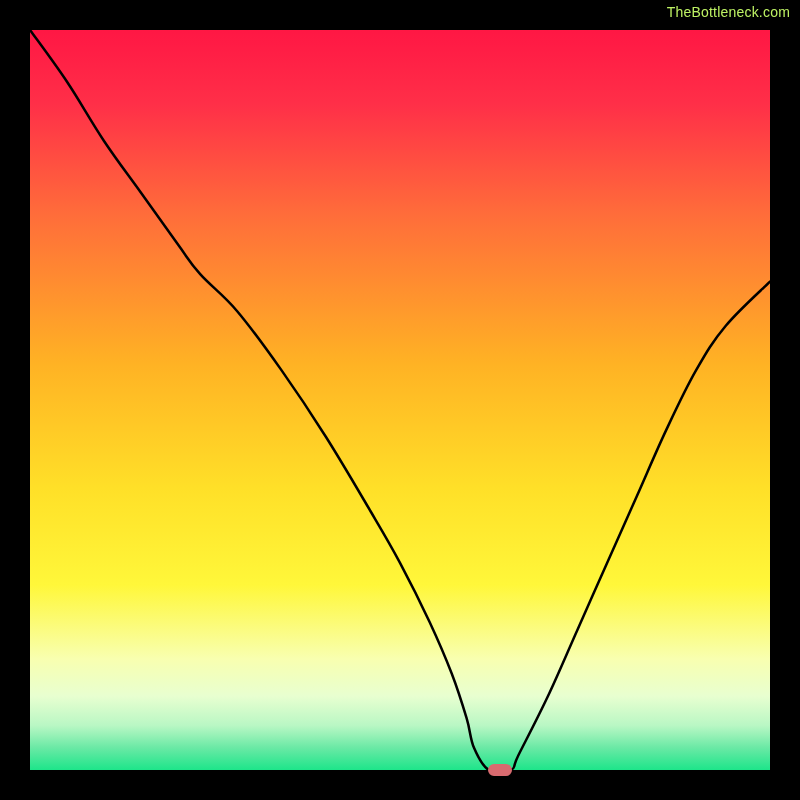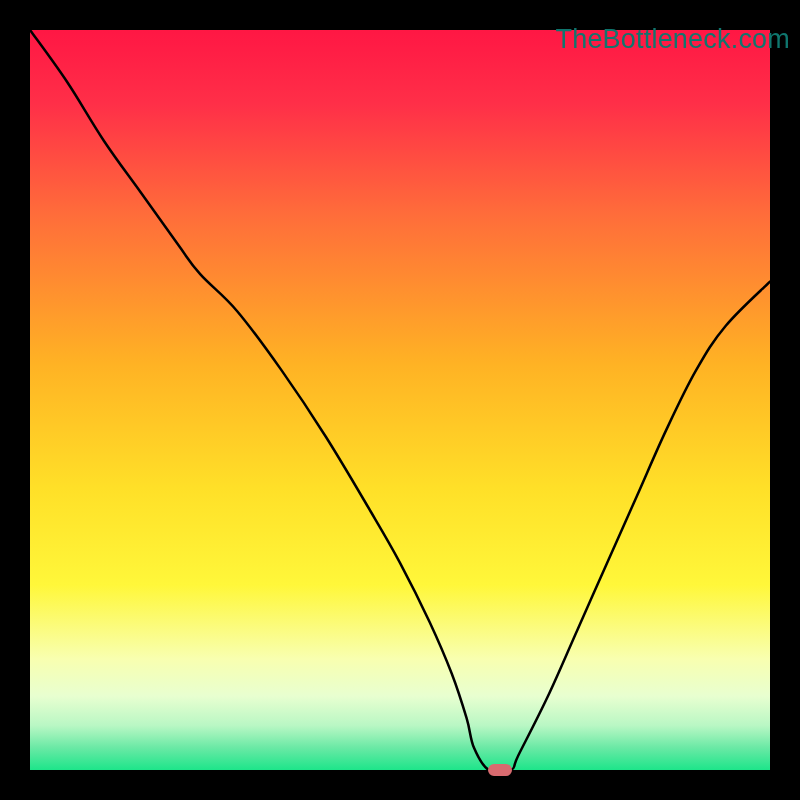--- a/index.html
+++ b/index.html
@@ -14,26 +14,25 @@
   .frame {
     position: relative;
     width: 800px;
     height: 800px;
     background: #000;
   }
   .watermark {
     position: absolute;
     top: 4px;
     right: 10px;
-    color: #0f766e;
-    font-size: 27px;
+    color: #bef264;
+    font-size: 14px;
     font-weight: 400;
     letter-spacing: 0.2px;
     z-index: 10;
-    margin-top: 20px;
   }
   .plot-area {
     position: absolute;
     left: 30px;
     top: 30px;
     width: 740px;
     height: 740px;
   }
   .gradient-bg {
     position: absolute;

